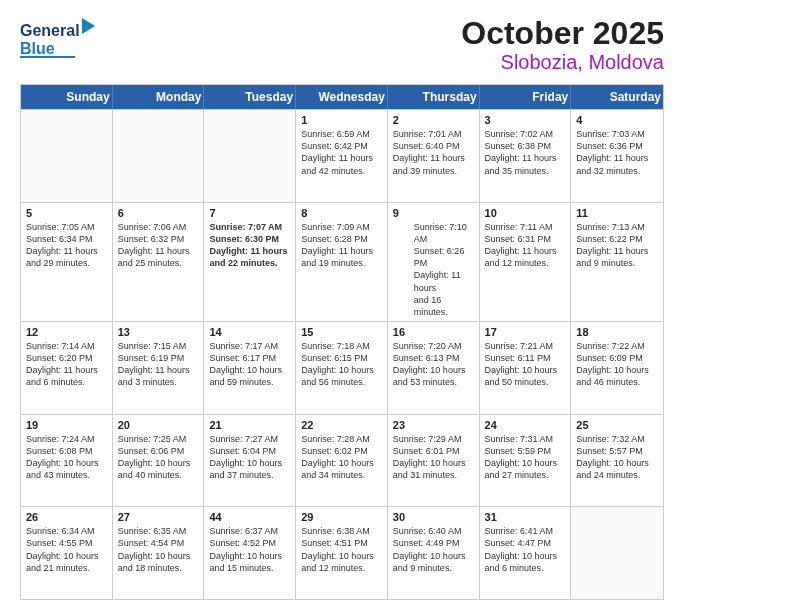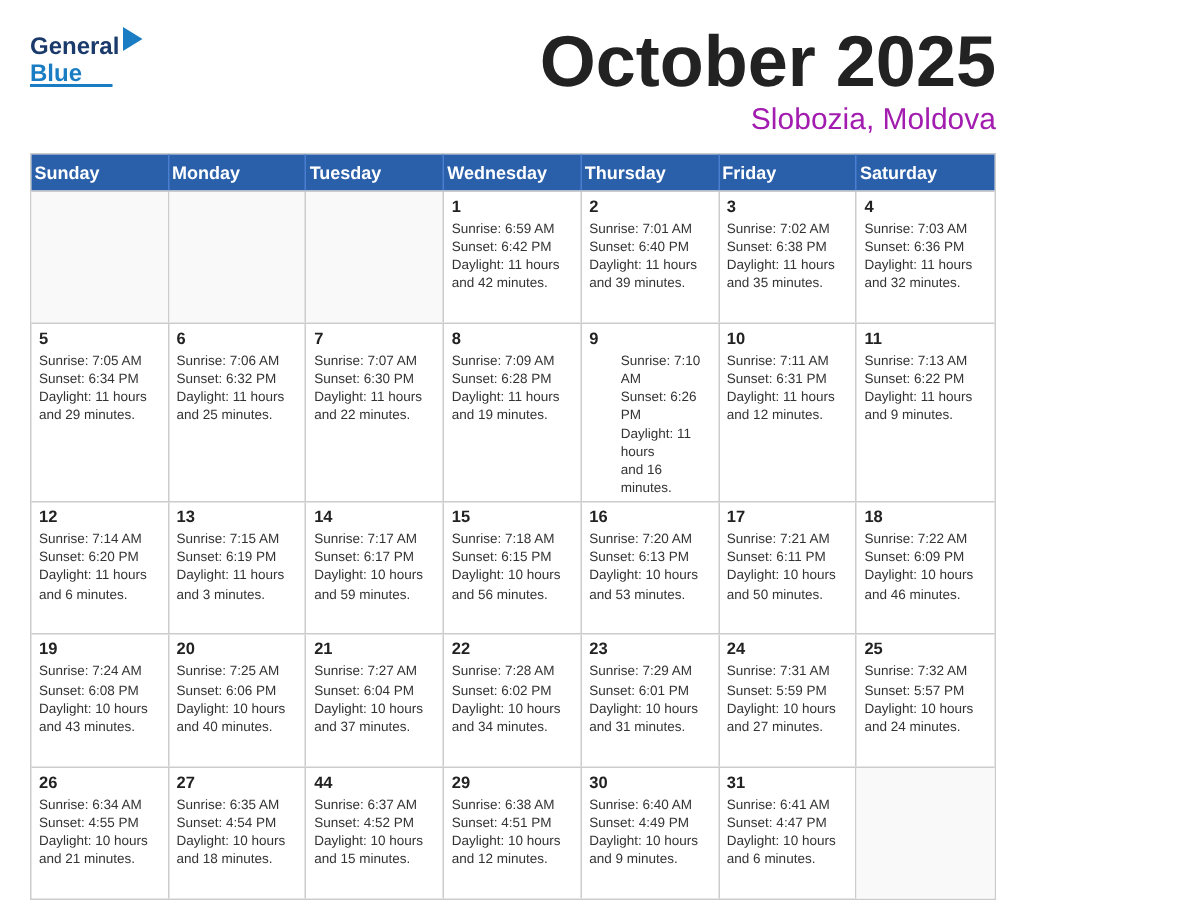--- a/index.html
+++ b/index.html
@@ -25,21 +25,21 @@
     }
     .logo {
       display: flex;
       flex-direction: column;
       align-items: flex-start;
     }
     .title-area {
       text-align: right;
     }
     .month-title {
-      font-size: 48px;
+      font-size: 32px;
       font-weight: bold;
       color: #222;
       line-height: 1.1;
     }
     .subtitle {
       font-size: 20px;
       color: #a21caf;
     }
     .calendar {
       flex: 1;
@@ -49,21 +49,21 @@
     }
     .cal-header {
       display: grid;
       grid-template-columns: repeat(7, 1fr);
       background: #2a5faa;
     }
     .cal-header-cell {
       color: #fff;
       font-size: 12px;
       font-weight: bold;
-      text-align: left;
+      text-align: right;
       padding: 5px 2px;
       border-right: 1px solid #4a7fcf;
     }
     .cal-header-cell:last-child { border-right: none; }
     .cal-body {
       flex: 1;
       display: flex;
       flex-direction: column;
     }
     .cal-row {
@@ -174,21 +174,21 @@
           </div>
           <div class="cal-cell">
             <div class="cell-day">6</div>
             <div class="cell-info" style="white-space: pre-line;">Sunrise: 7:06 AM
 Sunset: 6:32 PM
 Daylight: 11 hours
 and 25 minutes.</div>
           </div>
           <div class="cal-cell">
             <div class="cell-day">7</div>
-            <div class="cell-info" style="white-space: pre-line;">Sunrise: 7:07 AM
+            <div class="cell-info" style="white-space: pre-line; font-weight: bold;">Sunrise: 7:07 AM
 Sunset: 6:30 PM
 Daylight: 11 hours
 and 22 minutes.</div>
           </div>
           <div class="cal-cell">
             <div class="cell-day">8</div>
             <div class="cell-info" style="white-space: pre-line;">Sunrise: 7:09 AM
 Sunset: 6:28 PM
 Daylight: 11 hours
 and 19 minutes.</div>

